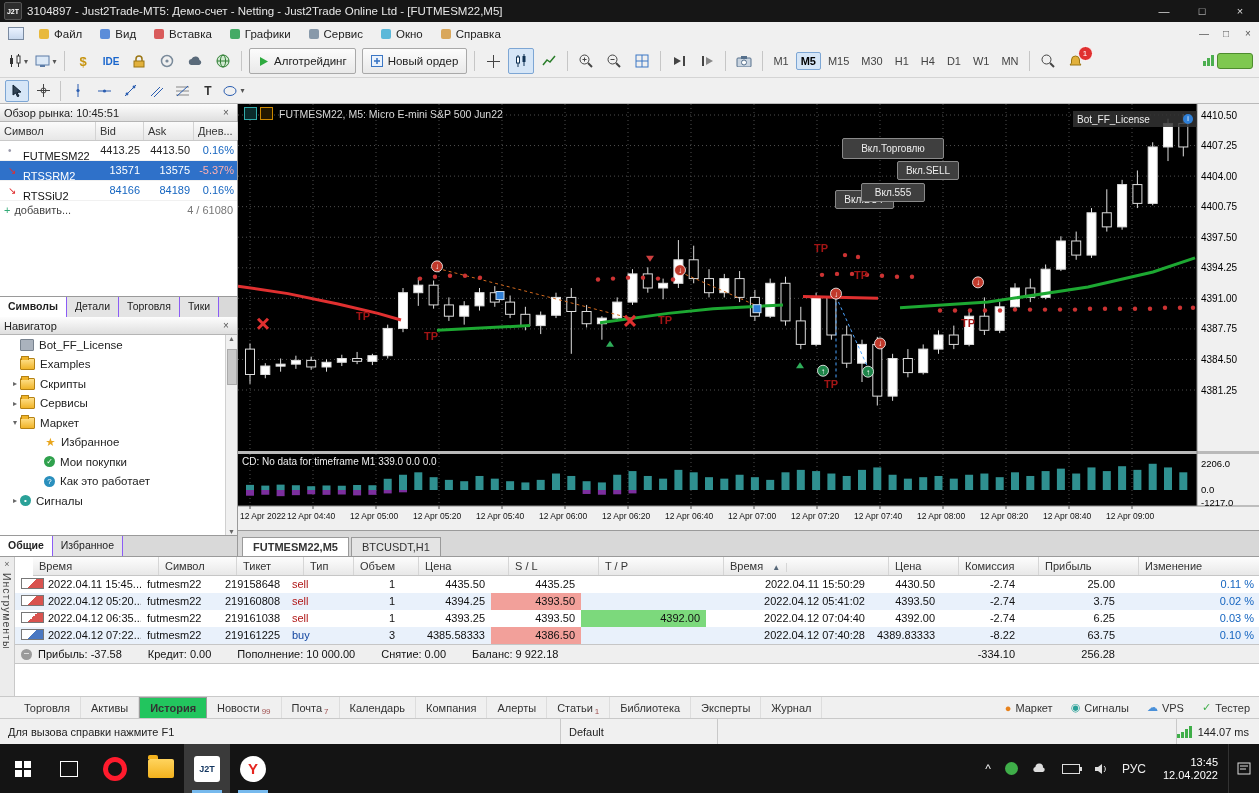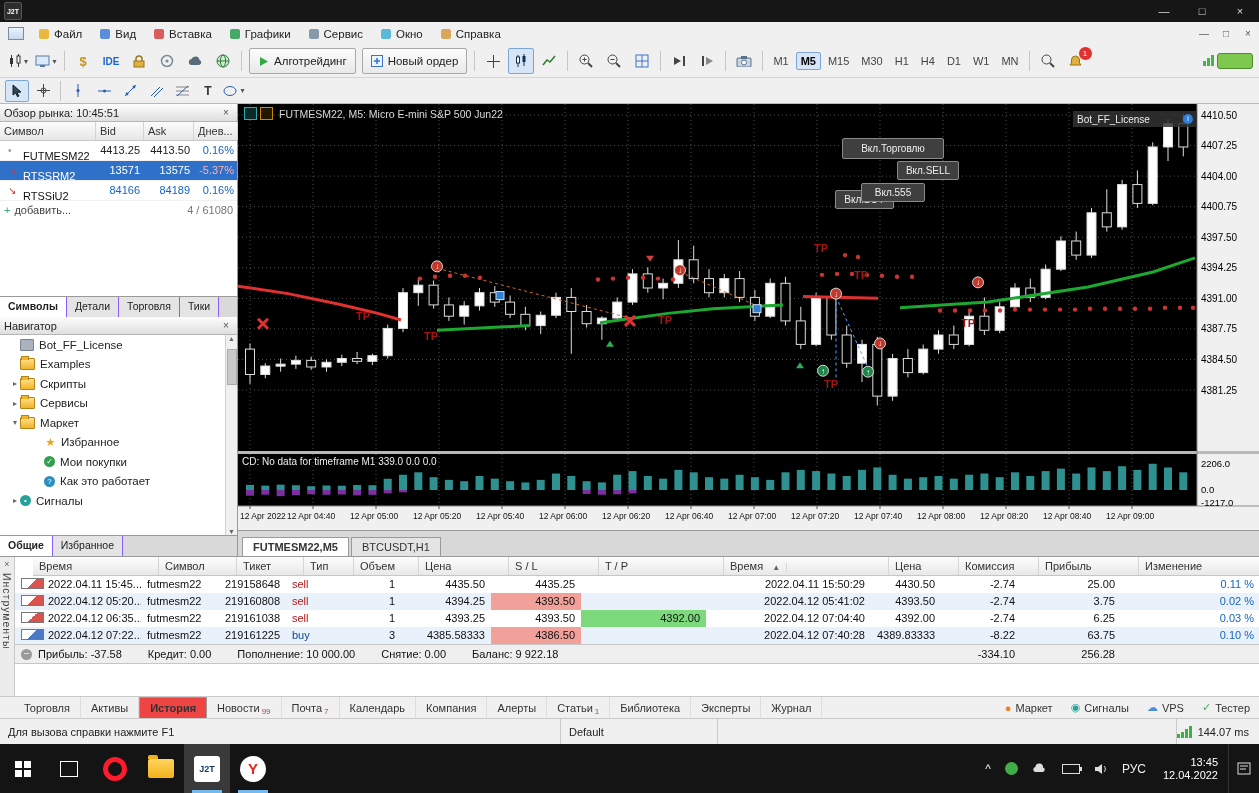--- a/index.html
+++ b/index.html
@@ -92,21 +92,21 @@
   .hico.buy{background:linear-gradient(135deg,#fff 50%,#4a78c2 50%);}
   .cell-red{background:#f2a09a;}
   .cell-green{background:#7cd97c;}
   #summary-row{height:18px;line-height:18px;background:#efefef;border-top:1px solid #c6c6c6;border-bottom:1px solid #c6c6c6;position:relative;font-size:11px;display:flex;align-items:center;}
   #summary-row .mini-circ{width:11px;height:11px;border-radius:50%;background:#9a9a9a;color:#fff;text-align:center;line-height:9px;font-size:9px;margin:0 6px;}
   #summary-row .seg{margin-right:26px;white-space:nowrap;}
   #summary-row .tot{position:absolute;text-align:right;padding:0 6px;box-sizing:border-box;}
   
   #bottom-tabs{left:0;top:696px;width:1259px;height:22px;background:#f0f0f0;border-top:1px solid #c9c9c9;display:flex;align-items:stretch;padding-left:14px;box-sizing:border-box;}
   .btab{display:flex;align-items:center;padding:0 10px;font-size:11px;color:#333;border-right:1px solid #ddd;}
-  .btab.active{background:#ef4444;border:1px solid #9a9a9a;border-bottom:none;font-weight:bold;}
+  .btab.active{background:#22c55e;border:1px solid #9a9a9a;border-bottom:none;font-weight:bold;}
   .btab .bdg{font-size:8px;color:#a05050;margin-left:2px;align-self:flex-end;padding-bottom:2px;}
   #bottom-tabs .right{margin-left:auto;display:flex;}
   .rtab{display:flex;align-items:center;padding:0 9px;font-size:11px;color:#333;}
   .rtab .ic{margin-right:4px;font-size:11px;}
   #status-bar{left:0;top:718px;width:1259px;height:26px;background:#f0f0f0;border-top:1px solid #c9c9c9;display:flex;align-items:center;box-sizing:border-box;font-size:11px;color:#222;}
   #status-bar .seg1{padding:0 8px;width:544px;}
   #status-bar .segd{width:158px;border-left:1px solid #c9c9c9;border-right:1px solid #c9c9c9;height:100%;display:flex;align-items:center;padding-left:8px;box-sizing:border-box;}
   #status-bar .segr{margin-left:auto;display:flex;align-items:center;padding-right:10px;border-left:1px solid #c9c9c9;height:100%;}
   .sigbars{display:flex;align-items:flex-end;height:12px;margin-right:5px;}
   .sigbars i{display:inline-block;width:3px;background:#3fae49;margin-right:1px;}
@@ -128,20 +128,21 @@
   #tray .action{width:30px;height:49px;border-left:1px solid #333;display:flex;align-items:center;justify-content:center;}
   .batt{width:16px;height:8px;border:1px solid #ddd;position:relative;}
   .batt::after{content:"";position:absolute;right:-3px;top:2px;width:2px;height:4px;background:#ddd;}
   svg text{font-family:"Liberation Sans",sans-serif;}
 </style>
 </head>
 <body>
 
 <div id="titlebar" class="abs">
   <span class="applogo">J2T</span>
+  <span class="wtitle">3104897 - Just2Trade-MT5: Демо-счет - Netting - Just2Trade Online Ltd - [FUTMESM22,M5]</span>
   <span class="wbtns">
     <span class="wbtn">—</span>
     <span class="wbtn">□</span>
     <span class="wbtn">×</span>
   </span>
 </div>
 
 <div id="menubar" class="abs">
   <span class="chart-ico"></span>
   <span id="menu-items" style="display:flex;">

